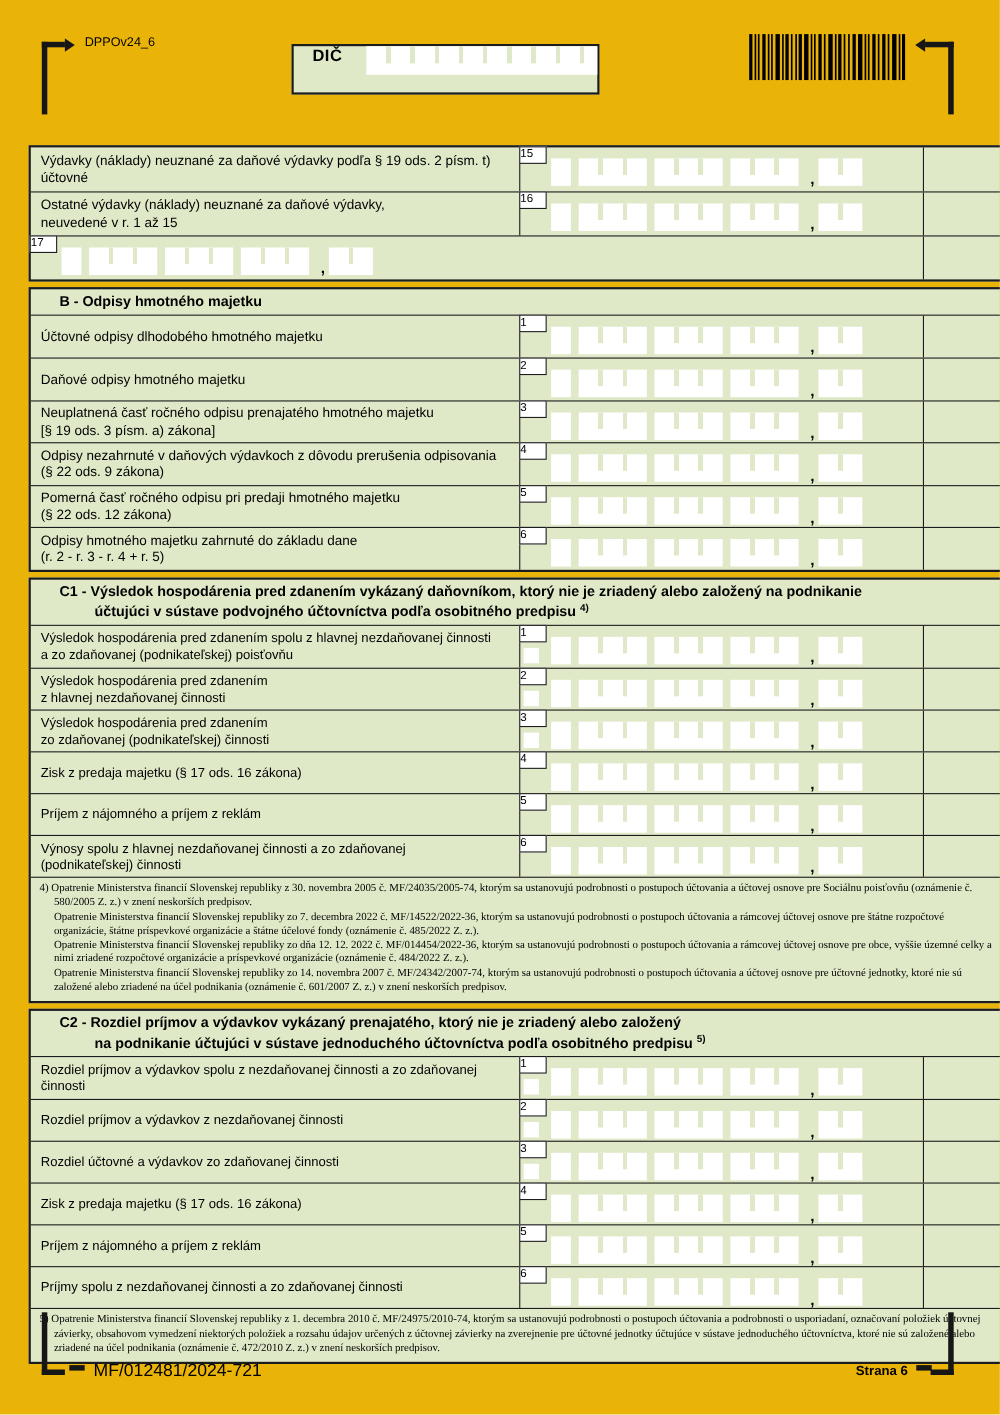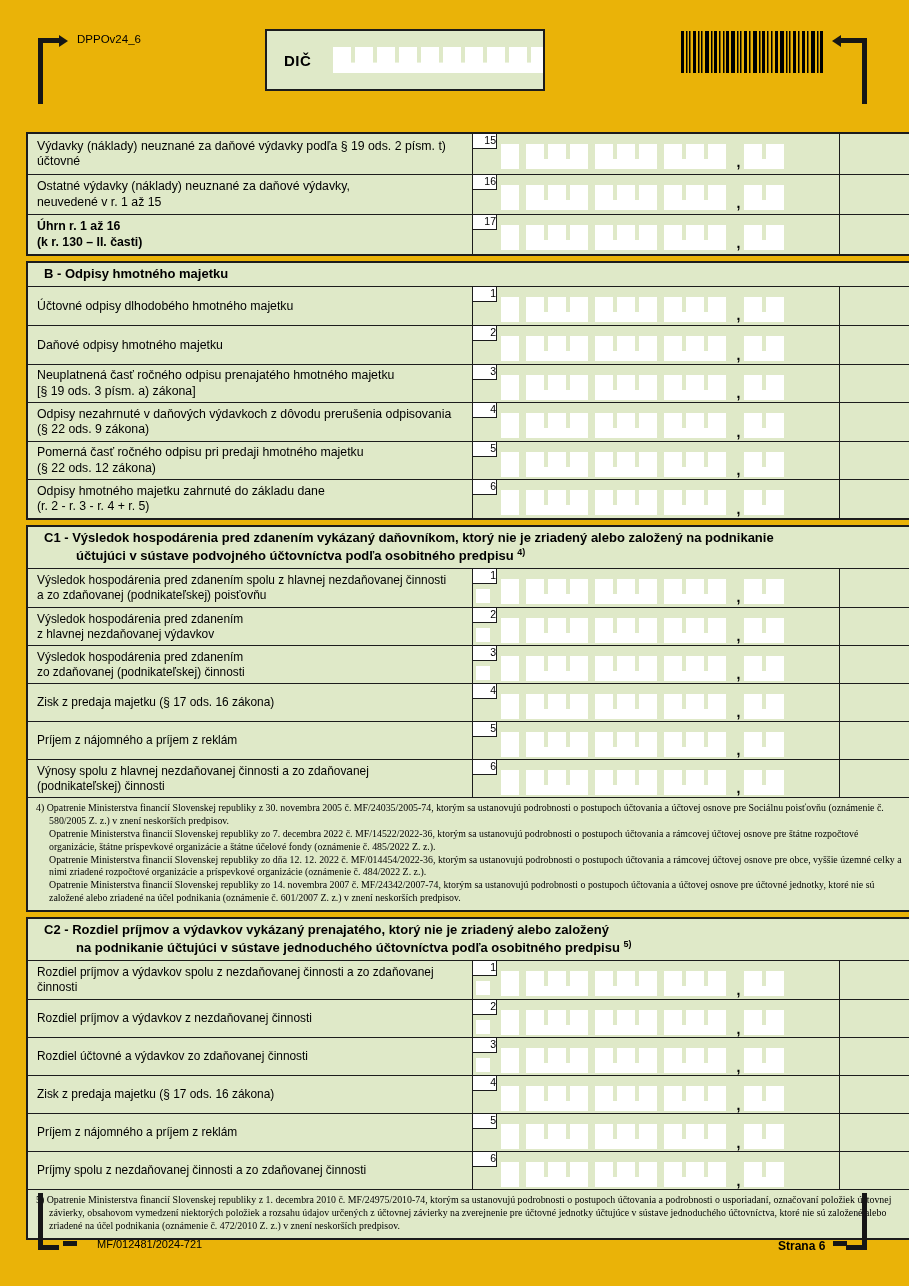--- a/index.html
+++ b/index.html
@@ -13,71 +13,71 @@
   
   .bar { position:absolute; background:#161616; }
   .arrow-r { position:absolute; width:0; height:0; border-left:9px solid #161616;
              border-top:6px solid transparent; border-bottom:6px solid transparent; }
   .arrow-l { position:absolute; width:0; height:0; border-right:9px solid #161616;
              border-top:6px solid transparent; border-bottom:6px solid transparent; }
 
   .form-code { position:absolute; left:77px; top:33px; font-size:11.5px; }
 
   
-  .dic-box { position:absolute; left:265px; top:29px; width:280px; height:62px;
+  .dic-box { position:absolute; left:265px; top:40px; width:280px; height:46px;
              background:var(--table-bg); border:2.5px solid var(--border);
-             display:flex; align-items:center; padding:0 0 0 17px; }
+             display:flex; align-items:flex-start; padding:0 0 0 17px; }
   .dic-label { font-weight:bold; font-size:15px; letter-spacing:.5px; }
   .comb { background-color:#fff;
           background-image:repeating-linear-gradient(90deg, transparent 0px, transparent 18px, var(--table-bg) 18px, var(--table-bg) 22px);
           background-size:100% 60%; background-repeat:no-repeat; background-position:top left; }
   .dic-comb { width:216px; height:26px; margin-left:22px; }
 
   .barcode { position:absolute; left:681px; top:31px; }
 
   
   .content { position:absolute; left:26px; top:85px; width:886px;margin-top:47px; }
   .tbl { border:2.5px solid var(--border); background:var(--table-bg); margin-bottom:5px; }
   .sec-head { border-bottom:1px solid var(--border); font-weight:bold; font-size:13px;
-              padding:3px 8px 3px 16px; line-height:1.3; }
+              padding:3px 8px 3px 26px; line-height:1.3; }
   .sec-head .indent { padding-left:32px; }
   .sec-head sup { font-size:9px; }
 
   .rows > .row + .row { border-top:1px solid var(--border); }
   .row { display:flex; min-height:40px; position:relative; }
   .t-b .row { min-height:38.5px; }
   .t-c .row { min-height:38px; }
   .row.bold .lbl { font-weight:bold; }
 
   .lbl { width:445px; border-right:1px solid var(--border); padding:3px 10px 3px 9px;
          display:flex; flex-direction:column; justify-content:center;
          font-size:12.3px; line-height:1.24; }
   .t-c .lbl { font-size:11.9px; }
   .lbl span { display:block; }
 
   .field { flex:1; position:relative; }
   .numbox { position:absolute; left:-1px; top:-1px; width:25px; height:16px;
             background:#fff; border:1.5px solid var(--border);
-            font-size:10.5px; line-height:13px; text-align:right; }
+            font-size:10.5px; line-height:13px; text-align:left; }
   .signcell { position:absolute; left:3px; top:20px; width:14px; height:14px; background:#fff; }
   .combwrap { position:absolute; left:28px; top:10px; height:25px; display:flex; align-items:flex-end; }
   .cell1 { width:18px; height:25px; background:#fff; margin-right:7px; }
   .c3 { width:62px; height:25px; margin-right:7px; }
   .c2c { width:40px; height:25px; }
   .comma { width:11px; height:25px; display:flex; align-items:flex-end; justify-content:center;
            font-weight:bold; font-size:14px; line-height:.9; }
   .endcol { width:71px; border-left:1px solid var(--border); }
 
   .fn { border-top:1px solid var(--border); font-size:9.9px; line-height:1.3;
         padding:4px 8px 5px 21px; }
   .fn p { margin:0;font-family:Liberation Serif, serif; }
   .fn p:first-child { text-indent:-13px; }
 
   
-  .footer-code { position:absolute; left:85px; top:1238px; font-size:11px;margin-left:12px; }
+  .footer-code { position:absolute; left:85px; top:1238px; font-size:16px; }
   .footer-page { position:absolute; left:778px; top:1239px; font-size:12px; font-weight:bold; }
 </style>
 </head>
 <body>
 
 <div class="page">
 
   <div class="bar" style="left:38px; top:38px; width:5px; height:66px;"></div>
   <div class="bar" style="left:38px; top:38px; width:21px; height:5px;"></div>
   <div class="arrow-r" style="left:59px; top:34.5px;"></div>
@@ -164,24 +164,20 @@
         <div class="c3 comb"></div>
         <div class="c3 comb"></div>
         <div class="c3 comb"></div>
         <div class="comma">,</div>
         <div class="c2c comb"></div>
       </div>
     </div>
     <div class="endcol"></div>
   </div>
           <div class="row bold">
-    <div class="lbl">
-      <span>Úhrn r. 1 až 16</span>
-      <span>(k r. 130 – II. časti)</span>
-    </div>
     <div class="field">
       <div class="numbox">17</div>
 
       <div class="combwrap">
         <div class="cell1"></div>
         <div class="c3 comb"></div>
         <div class="c3 comb"></div>
         <div class="c3 comb"></div>
         <div class="comma">,</div>
         <div class="c2c comb"></div>
@@ -333,21 +329,21 @@
         <div class="c3 comb"></div>
         <div class="comma">,</div>
         <div class="c2c comb"></div>
       </div>
     </div>
     <div class="endcol"></div>
   </div>
           <div class="row">
     <div class="lbl">
       <span>Výsledok hospodárenia pred zdanením</span>
-      <span>z hlavnej nezdaňovanej výdavkov</span>
+      <span>z hlavnej nezdaňovanej činnosti</span>
     </div>
     <div class="field">
       <div class="numbox">2</div>
       <div class="signcell"></div>
       <div class="combwrap">
         <div class="cell1"></div>
         <div class="c3 comb"></div>
         <div class="c3 comb"></div>
         <div class="c3 comb"></div>
         <div class="comma">,</div>

